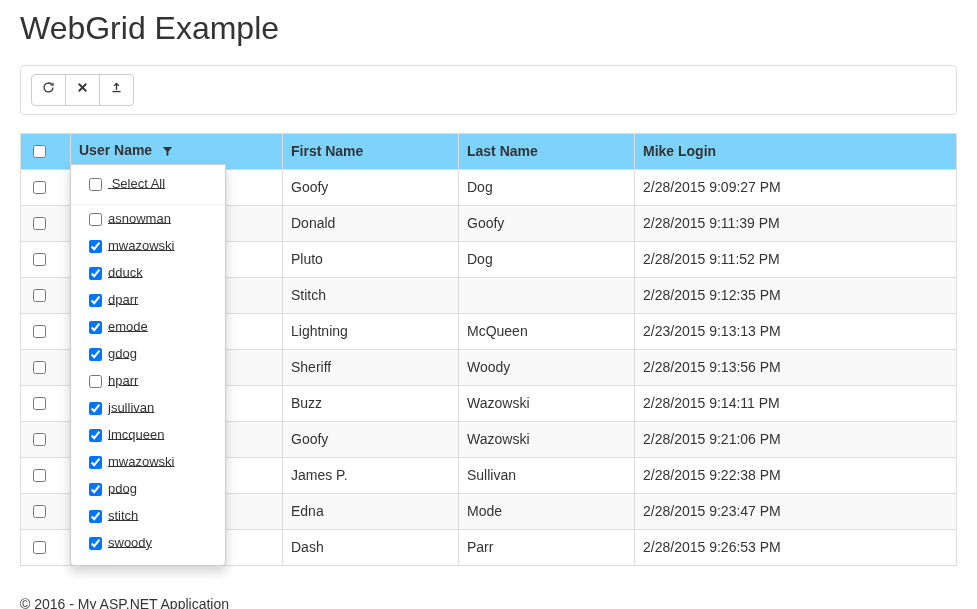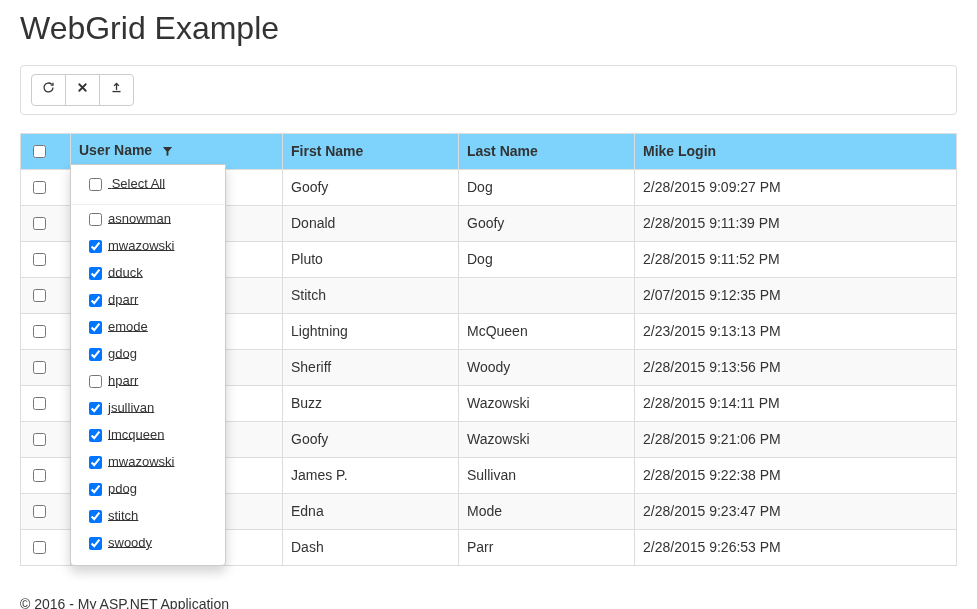--- a/index.html
+++ b/index.html
@@ -214,21 +214,21 @@
           <td class="col-user"></td>
           <td class="col-first">Pluto</td>
           <td class="col-last">Dog</td>
           <td>2/28/2015 9:11:52 PM</td>
         </tr>
         <tr>
           <td class="col-check"><input type="checkbox" style=""></td>
           <td class="col-user"></td>
           <td class="col-first">Stitch</td>
           <td class="col-last"></td>
-          <td>2/07/2015 9:12:35 PM</td>
+          <td>2/28/2015 9:12:35 PM</td>
         </tr>
         <tr>
           <td class="col-check"><input type="checkbox" style=""></td>
           <td class="col-user"></td>
           <td class="col-first">Lightning</td>
           <td class="col-last">McQueen</td>
           <td>2/23/2015 9:13:13 PM</td>
         </tr>
         <tr>
           <td class="col-check"><input type="checkbox" style=""></td>

